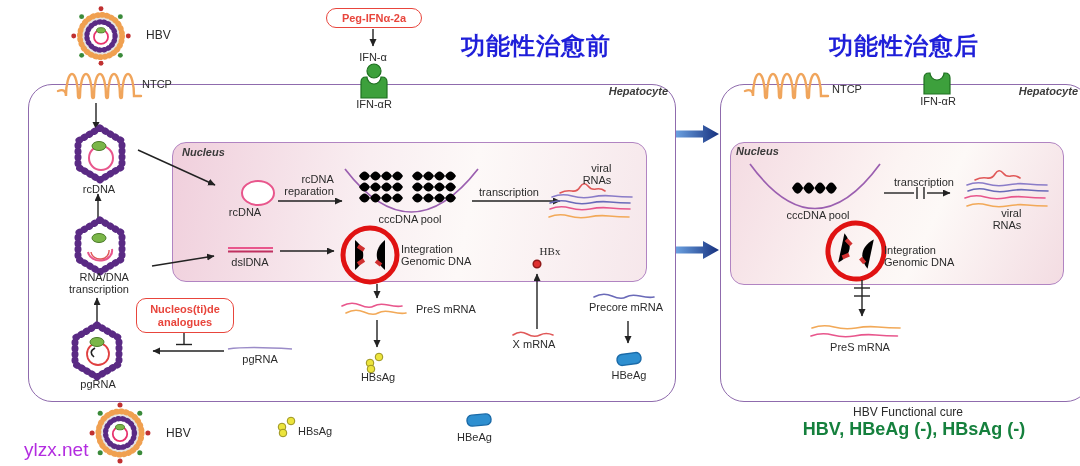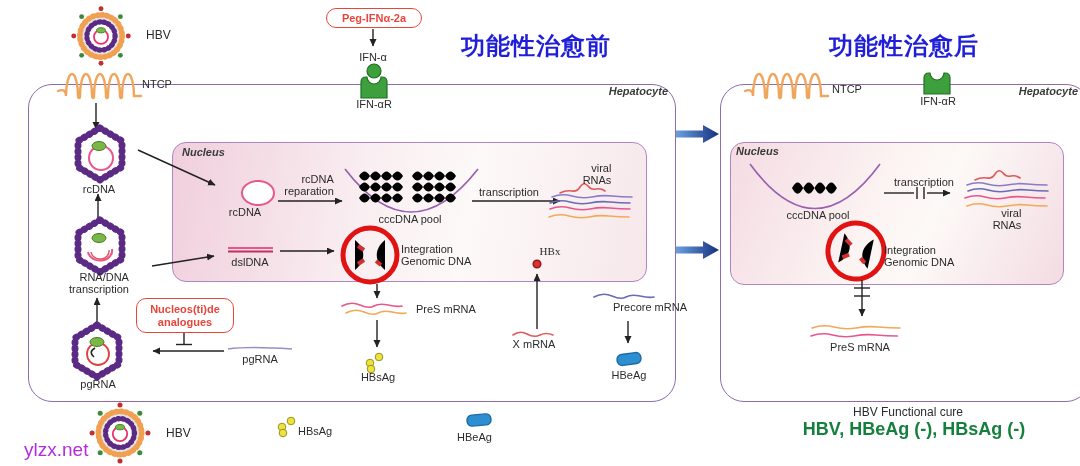--- a/index.html
+++ b/index.html
@@ -269,21 +269,21 @@
   </div>
   <div class="lbl ctr" style="left:230px;top:257px;">dslDNA</div>
   <div class="lbl" style="left:381px;top:244px;">
     <span style="display:block">Integration</span>
     <span style="display:block">Genomic DNA</span>
   </div>
   <div class="lbl" style="left:396px;top:304px;">PreS mRNA</div>
   <div class="lbl ctr" style="left:358px;top:372px;">HBsAg</div>
   <div class="lbl ctr" style="left:530px;top:246px;font-family:Liberation Serif, serif;">HBx</div>
   <div class="lbl ctr" style="left:514px;top:339px;">X mRNA</div>
-  <div class="lbl ctr" style="left:630px;top:302px;">Precore mRNA</div>
+  <div class="lbl ctr" style="left:606px;top:302px;">Precore mRNA</div>
   <div class="lbl ctr" style="left:609px;top:370px;">HBeAg</div>
 
   <div class="lbl" style="left:146px;top:428px;font-size:12px;">HBV</div>
   <div class="lbl" style="left:278px;top:426px;">HBsAg</div>
   <div class="lbl" style="left:437px;top:432px;">HBeAg</div>
   <div class="wm" style="left:4px;top:439px;">ylzx.net</div>
 
   <div class="lbl" style="left:812px;top:84px;">NTCP</div>
   <div class="lbl ctr" style="left:918px;top:96px;">IFN-αR</div>
   <div class="lbl it rgtal" style="left:958px;top:86px;width:100px;">Hepatocyte</div>

